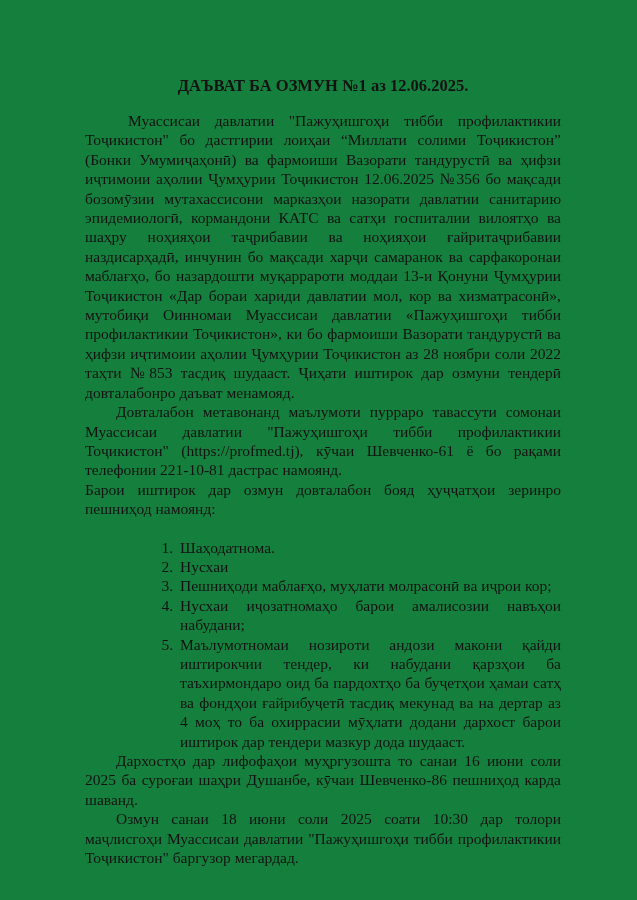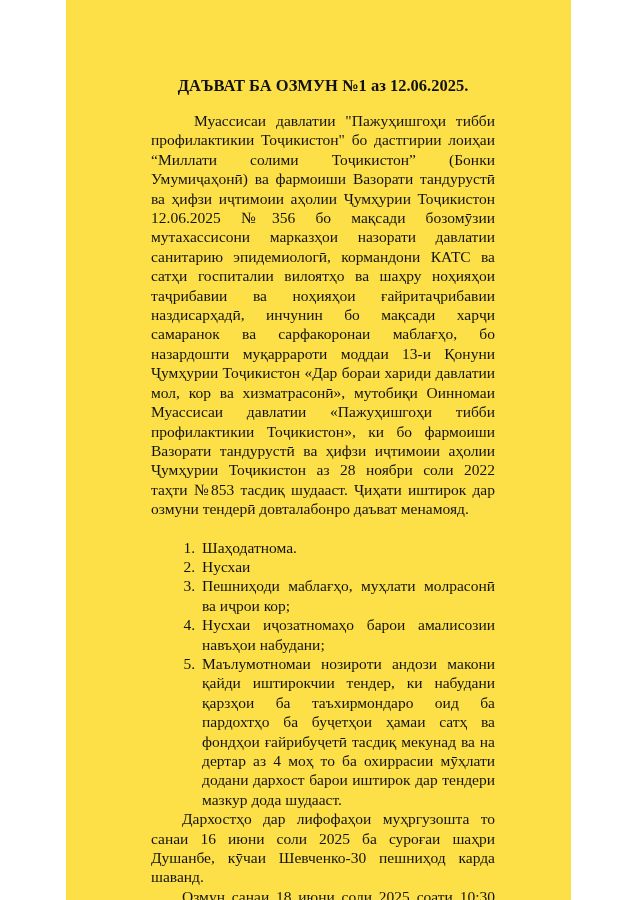--- a/index.html
+++ b/index.html
@@ -2,24 +2,24 @@
 <html><head>
 <meta charset="utf-8">
 <style>
   html, body {
     margin: 0;
     padding: 0;
     background: #ffffff;
   }
   .page {
     position: relative;
-    width: 505px;
+    width: 637px;
     height: 900px;
     margin: 0 auto;
-    background: #fde047;
+    background: #15803d;
     box-sizing: border-box;
     padding: 76px 76px 0 85px;
     font-family: "Liberation Serif", "DejaVu Serif", serif;
     font-size: 15.5px;
     line-height: 19.4px;
     color: #121212;
     overflow: hidden;
   }
   .doc-title {
     margin: 0 0 15px 0;
@@ -38,38 +38,41 @@
   .gap-above { margin-top: 19px; }
   .gap-above-lg { margin-top: 25px; }
   ol.req-list {
     margin: 19px 0 0 0;
     padding: 0 0 0 48px;
     list-style: decimal;
   }
   ol.req-list li {
     text-align: justify;
     padding-left: 3px;
+    margin-left: 44px;
   }
 </style>
 </head>
 <body>
 
 <div class="page">
 
   <h1 class="doc-title">ДАЪВАТ БА ОЗМУН №1 аз 12.06.2025.</h1>
 
   <p class="para indent-lg">Муассисаи давлатии "Пажуҳишгоҳи тибби профилактикии Тоҷикистон" бо дастгирии лоиҳаи “Миллати солими Тоҷикистон” (Бонки Умумиҷаҳонӣ) ва фармоиши Вазорати тандурустӣ ва ҳифзи иҷтимоии аҳолии Ҷумҳурии Тоҷикистон 12.06.2025 №356 бо мақсади бозомӯзии мутахассисони марказҳои назорати давлатии санитарию эпидемиологӣ, кормандони КАТС ва сатҳи госпиталии вилоятҳо ва шаҳру ноҳияҳои таҷрибавии ва ноҳияҳои ғайритаҷрибавии наздисарҳадӣ, инчунин бо мақсади харҷи самаранок ва сарфакоронаи маблағҳо, бо назардошти муқаррароти моддаи 13-и Қонуни Ҷумҳурии Тоҷикистон «Дар бораи хариди давлатии мол, кор ва хизматрасонӣ», мутобиқи Оинномаи Муассисаи давлатии «Пажуҳишгоҳи тибби профилактикии Тоҷикистон», ки бо фармоиши Вазорати тандурустӣ ва ҳифзи иҷтимоии аҳолии Ҷумҳурии Тоҷикистон аз 28 ноябри соли 2022 таҳти №853 тасдиқ шудааст. Ҷиҳати иштирок дар озмуни тендерӣ довталабонро даъват менамояд.</p>
 
+  <p class="para indent-md">Довталабон метавонанд маълумоти пурраро тавассути сомонаи Муассисаи давлатии "Пажуҳишгоҳи тибби профилактикии Тоҷикистон" (https://profmed.tj), кӯчаи Шевченко-61  ё бо рақами телефонии  221-10-81 дастрас намоянд.</p>
 
+  <p class="para no-indent gap-above">Барои иштирок дар озмун довталабон бояд ҳуҷҷатҳои зеринро пешниҳод намоянд:</p>
 
   <ol class="req-list">
     <li>Шаҳодатнома.</li>
     <li>Нусхаи</li>
     <li>Пешниҳоди маблағҳо, муҳлати молрасонӣ ва иҷрои кор;</li>
     <li>Нусхаи иҷозатномаҳо барои амалисозии навъҳои набудани;</li>
     <li>Маълумотномаи нозироти андози макони қайди иштирокчии тендер, ки набудани қарзҳои ба таъхирмондаро оид ба пардохтҳо ба буҷетҳои ҳамаи сатҳ ва фондҳои ғайрибуҷетӣ тасдиқ мекунад ва на дертар аз 4 моҳ то ба охиррасии мӯҳлати додани дархост барои иштирок дар тендери мазкур дода шудааст.</li>
   </ol>
 
-  <p class="para indent-md gap-above-lg">Дархостҳо дар лифофаҳои муҳргузошта то санаи 16 июни соли 2025 ба суроғаи шаҳри Душанбе, кӯчаи Шевченко-30 пешниҳод карда шаванд.</p>
+  <p class="para indent-md gap-above-lg">Дархостҳо дар лифофаҳои муҳргузошта то санаи 16 июни соли 2025 ба суроғаи шаҳри Душанбе, кӯчаи Шевченко-86 пешниҳод карда шаванд.</p>
 
   <p class="para indent-md">Озмун санаи 18 июни соли 2025 соати 10:30 дар толори маҷлисгоҳи Муассисаи давлатии "Пажуҳишгоҳи тибби профилактикии Тоҷикистон" баргузор мегардад.</p>
 
 </div>
 
 </body></html>

